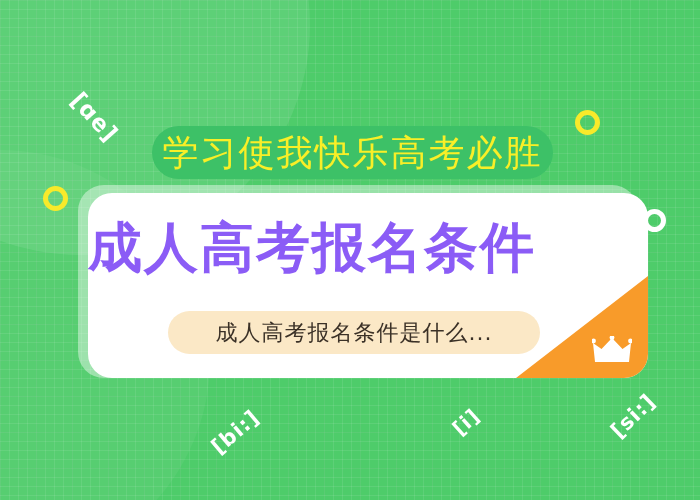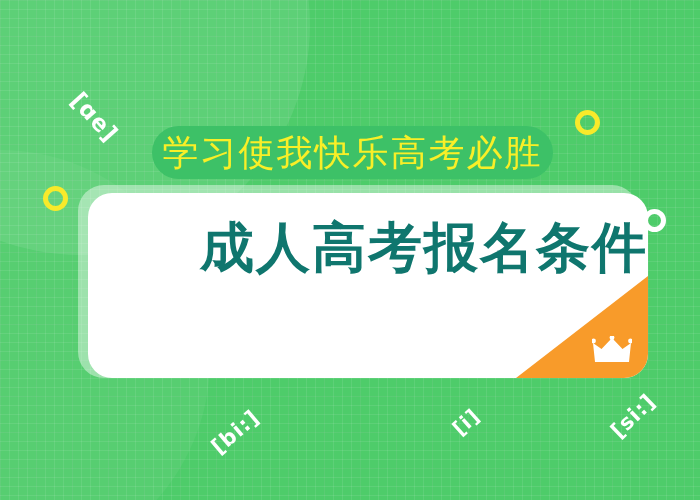--- a/index.html
+++ b/index.html
@@ -135,22 +135,22 @@
     height: 185px;
     border-radius: 24px;
     background: #ffffff;
     overflow: hidden;
   }
   #main-title {
     position: absolute;
     left: 0;
     top: 28px;
     width: 560px;
-    text-align: right;
-    color: #0f766e;
+    text-align: left;
+    color: #8b5cf6;
     font-size: 54px;
     font-weight: bold;
     letter-spacing: 2px;
     line-height: 1;
   }
   #subtitle-pill {
     position: absolute;
     left: 80px;
     top: 118px;
     width: 372px;
@@ -208,20 +208,23 @@
   <div id="headline-pill">
     <span id="headline-text">学习使我快乐高考必胜</span>
   </div>
 
   <div id="card-shadow"></div>
 
   <div id="card">
 
     <div id="main-title">成人高考报名条件</div>
 
+    <div id="subtitle-pill">
+      <span id="subtitle-text">成人高考报名条件是什么...</span>
+    </div>
 
     <div id="corner-ribbon"></div>
 
     <svg id="crown-icon" viewBox="0 0 40 28">
       <path d="M3 26 L1 7 L9.5 13 L20 2 L30.5 13 L39 7 L37 26 Z" fill="#ffffff"></path>
       <circle cx="1.5" cy="5" r="2.4" fill="#ffffff"></circle>
       <circle cx="20" cy="1.8" r="2.4" fill="#ffffff"></circle>
       <circle cx="38.5" cy="5" r="2.4" fill="#ffffff"></circle>
     </svg>
 

